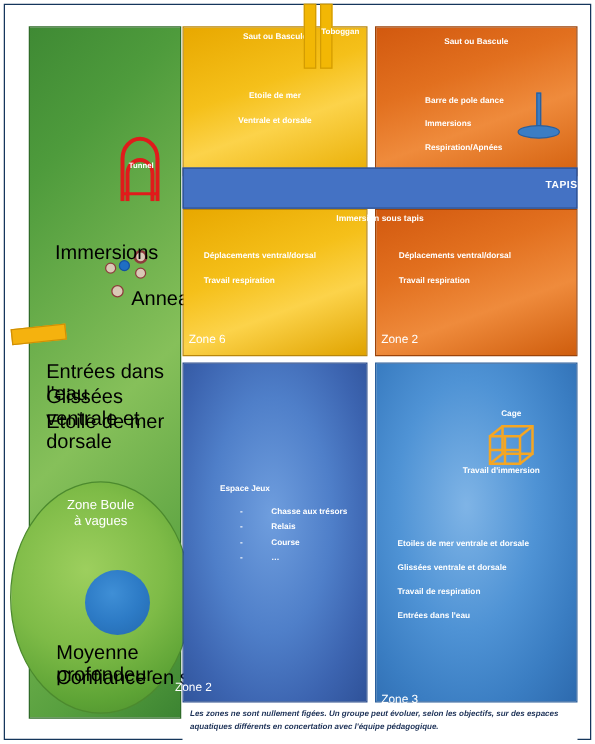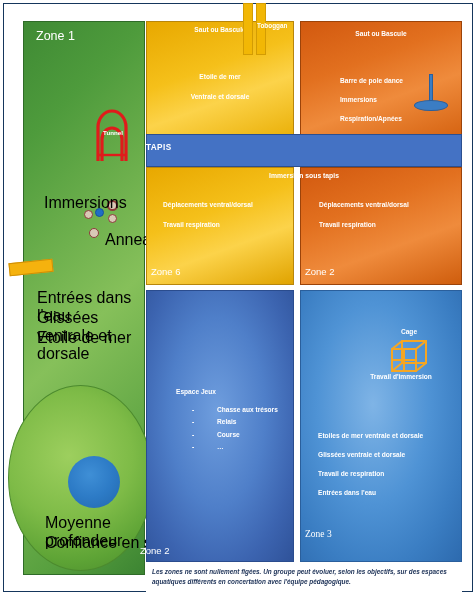--- a/index.html
+++ b/index.html
@@ -63,21 +63,21 @@
   #toboggan-lbl{left:257px;top:22px;width:45px;color:#fff;font-size:6.4px;font-weight:bold;}
 
   
   #pole-shaft{left:429px;top:74px;width:4px;height:32px;background:#3b7dc4;border:1px solid #2a5f9c;}
   #pole-base{left:414px;top:100px;width:34px;height:11px;border-radius:50%;
              background:#3b7dc4;border:1px solid #2a5f9c;}
 
   
   #tapis{left:146px;top:134px;width:316px;height:33px;
          background:#4472c4;border:1px solid #2c4f8f;}
-  #tapis-lbl{left:146px;top:143px;width:316px;text-align:left;color:#fff;
+  #tapis-lbl{left:146px;top:143px;width:316px;text-align:right;color:#fff;
              font-size:8.2px;font-weight:bold;letter-spacing:.4px;}
   #imm-sous{left:146px;top:172px;width:316px;text-align:center;color:#fff;
             font-size:6.8px;font-weight:bold;}
 
   
   #zone4{left:146px;top:167px;width:148px;height:118px;
          background:linear-gradient(160deg,#e8a800 0%,#f5c01a 40%,#fcd34a 65%,#e0a300 100%);
          border:1px solid #b8860b;z-index:0;}
   
   #zone5{left:300px;top:167px;width:162px;height:118px;
@@ -112,21 +112,20 @@
                position:relative;padding-left:25px;}
   #bullets .bi .dash{position:absolute;left:0;top:0;}
 </style>
 </head>
 <body>
 
 <div id="stage">
   <div class="abs" id="frame"></div>
 
   <div class="abs" id="zone1"></div>
-  <div class="abs" id="zone1-title">Zone 1</div>
 
   <div class="abs" id="tunnel">
     <svg width="36" height="54" viewBox="0 0 36 54">
       <path d="M4 54 L4 20 A14 16 0 0 1 32 20 L32 54" fill="none" stroke="#e01b1b" stroke-width="3.2"></path>
       <path d="M8 54 L8 32 A10 11 0 0 1 28 32 L28 54" fill="none" stroke="#e01b1b" stroke-width="3.2"></path>
       <path d="M4 48 L32 48" stroke="#e01b1b" stroke-width="2.4" fill="none"></path>
     </svg>
   </div>
   <div class="abs" id="tunnel-label">Tunnel</div>
 
@@ -139,20 +138,24 @@
   <div class="abs lbl" id="immersions-lbl">Immersions</div>
   <div class="abs lbl" id="anneaux-lbl">Anneaux</div>
 
   <div class="abs" id="orangebar"></div>
 
   <div class="abs lbl z1txt" style="top:289px;">Entrées dans l'eau</div>
   <div class="abs lbl z1txt" style="top:309px;">Glissées ventrale et dorsale</div>
   <div class="abs lbl z1txt" style="top:329px;">Etoile de mer</div>
 
   <div class="abs" id="boule"></div>
+  <div class="abs" id="boule-title">
+    <span>Zone Boule</span><br>
+    <span>à vagues</span>
+  </div>
   <div class="abs" id="boule-circle"></div>
   <div class="abs lbl" style="left:45px;top:514px;width:120px;">Moyenne profondeur</div>
   <div class="abs lbl" style="left:45px;top:534px;width:120px;">Confiance en soi</div>
 
   <div class="abs" id="top-mid"></div>
   <div class="abs bodytxt centertxt" style="left:146px;top:26px;width:148px;">Saut ou Bascule</div>
   <div class="abs bodytxt centertxt" style="left:146px;top:73px;width:148px;">Etoile de mer</div>
   <div class="abs bodytxt centertxt" style="left:146px;top:93px;width:148px;">Ventrale et dorsale</div>
 
   <div class="abs" id="tob1"></div>
@@ -206,17 +209,17 @@
         <line x1="15" y1="12" x2="15" y2="34"></line>
         <line x1="3" y1="23" x2="27" y2="23"></line>
       </g>
     </svg>
   </div>
   <div class="abs bodytxt centertxt" style="left:340px;top:373px;width:122px;">Travail d'immersion</div>
   <div class="abs bodytxt" style="left:318px;top:432px;width:150px;">Etoiles de mer ventrale et dorsale</div>
   <div class="abs bodytxt" style="left:318px;top:451px;width:150px;">Glissées ventrale et dorsale</div>
   <div class="abs bodytxt" style="left:318px;top:470px;width:150px;">Travail de respiration</div>
   <div class="abs bodytxt" style="left:318px;top:489px;width:150px;">Entrées dans l'eau</div>
-  <div class="abs zlabel" style="left:305px;top:529px;width:80px;font-family:Liberation Serif, serif;">Zone 3</div>
+  <div class="abs zlabel" style="left:305px;top:554px;width:80px;">Zone 3</div>
 
   <div class="abs" id="note"></div>
   <div class="abs" id="note-text">Les zones ne sont nullement figées. Un groupe peut évoluer, selon les objectifs, sur des espaces aquatiques différents en concertation avec l'équipe pédagogique.</div>
 </div>
 
 </body></html>

